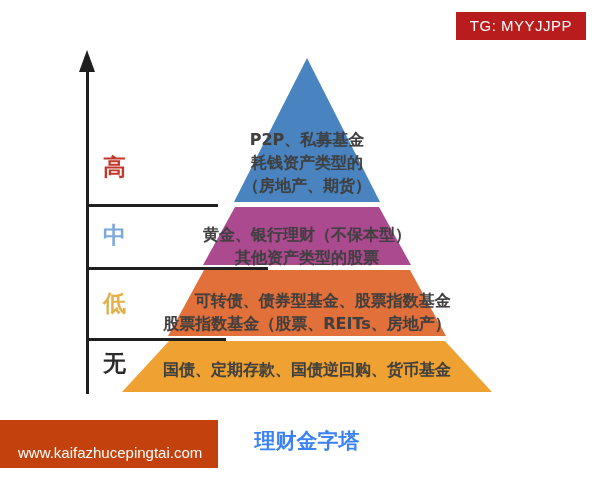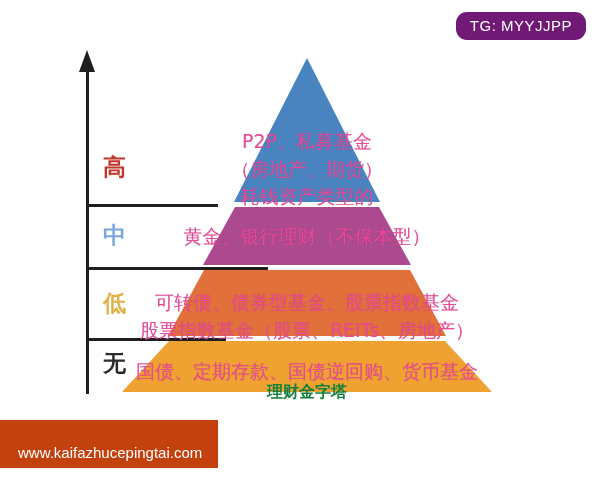--- a/index.html
+++ b/index.html
@@ -18,29 +18,28 @@
     width: 600px;
     height: 480px;
     background: #ffffff;
   }
 
   
   .tg-badge {
     position: absolute;
     top: 12px;
     right: 14px;
-    background: #701a75;
+    background: #b91c1c;
     color: #ffffff;
     font-size: 15px;
     letter-spacing: 0.5px;
     padding: 6px 14px 7px 14px;
     line-height: 1;
     white-space: nowrap;
     font-family: "Liberation Sans", sans-serif;
-    border-radius: 11px;
   }
 
   
   .watermark {
     position: absolute;
     left: 0px;
     bottom: 12px;
     background: #c2410c;
     color: #ffffff;
     font-size: 15px;
@@ -93,39 +92,39 @@
     position: absolute;
     left: 0;
     top: 0;
     width: 600px;
     height: 480px;
     pointer-events: none;
   }
 
   .tier-text {
     position: absolute;
-    color: #ec4899;
-    font-size: 19px;
-    font-weight: normal;
+    color: #404040;
+    font-size: 16px;
+    font-weight: bold;
     font-family: "DejaVu Sans", sans-serif;
     text-align: center;
     line-height: 1.45;
     white-space: nowrap;
     transform: translateX(-50%);
     text-shadow: 0 0 1px rgba(0,0,0,0.18);
   }
 
   .chart-title {
     position: absolute;
     left: 307px;
-    top: 384px;
+    top: 431px;
     transform: translateX(-50%);
-    font-size: 16px;
+    font-size: 21px;
     font-weight: bold;
-    color: #15803d;
+    color: #3b82f6;
     font-family: "DejaVu Sans", sans-serif;
     white-space: nowrap;
     line-height: 1;
   }
 </style>
 </head>
 <body>
 
 <div id="stage">
 
@@ -149,29 +148,30 @@
 
     <polygon points="235,207 379,207 411,265 203,265" fill="#AC4A90"></polygon>
 
     <polygon points="204,270 410,270 446,336 168,336" fill="#E2703A"></polygon>
 
     <polygon points="169,341 445,341 492,392 122,392" fill="#EFA231"></polygon>
   </svg>
 
   <div class="tier-text" style="left:307px; top:128px;">
     <div>P2P、私募基金</div>
+    <div>耗钱资产类型的</div>
     <div>（房地产、期货）</div>
-    <div>耗钱资产类型的</div>
   </div>
 
   <div class="tier-text" style="left:307px; top:215px;margin-top:8px;">
     <div>黄金、银行理财（不保本型）</div>
+    <div>其他资产类型的股票</div>
   </div>
 
-  <div class="tier-text" style="left:307px; top:289px;">
+  <div class="tier-text" style="left:307px; top:289px;text-align:right;">
     <div>可转债、债券型基金、股票指数基金</div>
     <div>股票指数基金（股票、REITs、房地产）</div>
   </div>
 
   <div class="tier-text" style="left:307px; top:358px;">
     <div>国债、定期存款、国债逆回购、货币基金</div>
   </div>
 
   <div class="chart-title">理财金字塔</div>
 

